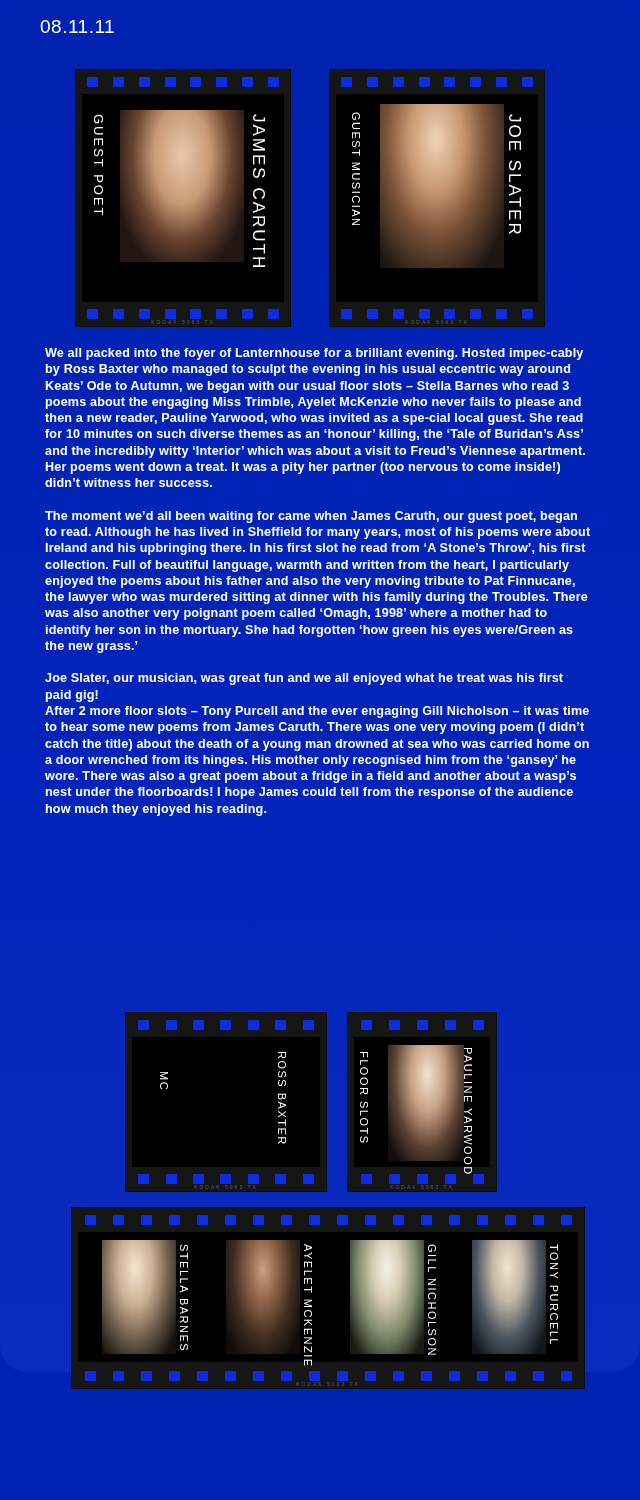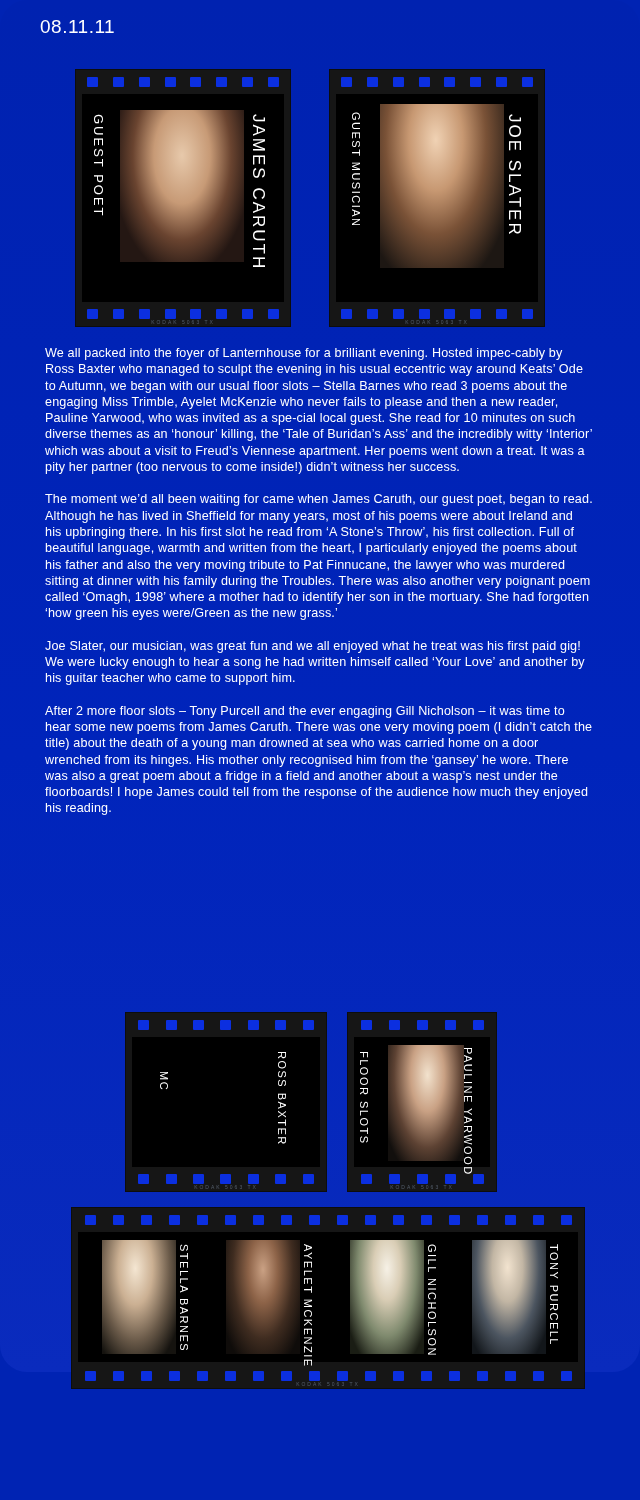--- a/index.html
+++ b/index.html
@@ -96,21 +96,21 @@
   .copy {
     position: absolute;
     left: 45px;
     top: 345px;
     width: 548px;
     font-size: 12.6px;
     line-height: 16.3px;
     color: #ffffff;
     letter-spacing: 0.15px;
   }
-  .copy p { margin: 0 0 16px 0; }
+  .copy p { margin: 0 0 16px 0; font-weight: bold; }
   .copy p.tight { margin-bottom: 0; }
 
   
   .p-caruth {
     background:
       radial-gradient(ellipse at 50% 30%, #e7c9ab 0%, #c79a76 32%, #6a4430 56%, #241713 80%),
       linear-gradient(180deg, #3a2b22 0%, #5a4436 45%, #241a14 100%);
   }
   .p-slater {
     background:
@@ -208,21 +208,20 @@
     <div class="photo p-slater" style="left:50px; top:34px; width:124px; height:164px;"></div>
     <div class="vlabel small" style="left:32px; top:42px; transform:rotate(90deg); transform-origin:left top;">GUEST MUSICIAN</div>
     <div class="vlabel big" style="left:194px; top:44px; transform:rotate(90deg); transform-origin:left top;">JOE SLATER</div>
     <div class="edgetext">KODAK 5063 TX</div>
   </div>
 
   <div class="copy">
     <p>We all packed into the foyer of Lanternhouse for a brilliant evening. Hosted impec-cably by Ross Baxter who managed to sculpt the evening in his usual eccentric way around Keats’ Ode to Autumn, we began with our usual floor slots – Stella Barnes who read 3 poems about the engaging Miss Trimble, Ayelet McKenzie who never fails to please and then a new reader, Pauline Yarwood, who was invited as a spe-cial local guest. She read for 10 minutes on such diverse themes as an ‘honour’ killing, the ‘Tale of Buridan’s Ass’ and the incredibly witty ‘Interior’ which was about a visit to Freud’s Viennese apartment. Her poems went down a treat. It was a pity her partner (too nervous to come inside!) didn’t witness her success.</p>
     <p>The moment we’d all been waiting for came when James Caruth, our guest poet, began to read. Although he has lived in Sheffield for many years, most of his poems were about Ireland and his upbringing there. In his first slot he read from ‘A Stone’s Throw’, his first collection. Full of beautiful language, warmth and written from the heart, I particularly enjoyed the poems about his father and also the very moving tribute to Pat Finnucane, the lawyer who was murdered sitting at dinner with his family during the Troubles. There was also another very poignant poem called ‘Omagh, 1998’ where a mother had to identify her son in the mortuary. She had forgotten ‘how green his eyes were/Green as the new grass.’</p>
     <p class="tight">Joe Slater, our musician, was great fun and we all enjoyed what he treat was his first paid gig!</p>
-    <p>We were lucky enough to hear a song he had written himself called ‘Your Love’ and another by his guitar teacher who came to support him.</p>
     <p>After 2 more floor slots – Tony Purcell and the ever engaging Gill Nicholson – it was time to hear some new poems from James Caruth. There was one very moving poem (I didn’t catch the title) about the death of a young man drowned at sea who was carried home on a door wrenched from its hinges. His mother only recognised him from the ‘gansey’ he wore. There was also a great poem about a fridge in a field and another about a wasp’s nest under the floorboards! I hope James could tell from the response of the audience how much they enjoyed his reading.</p>
   </div>
 
   <div class="strip" style="left:126px; top:1013px; width:200px; height:178px;">
     <div class="perfs top">
       <i></i>
         <i></i>
         <i></i>
         <i></i>
         <i></i>

